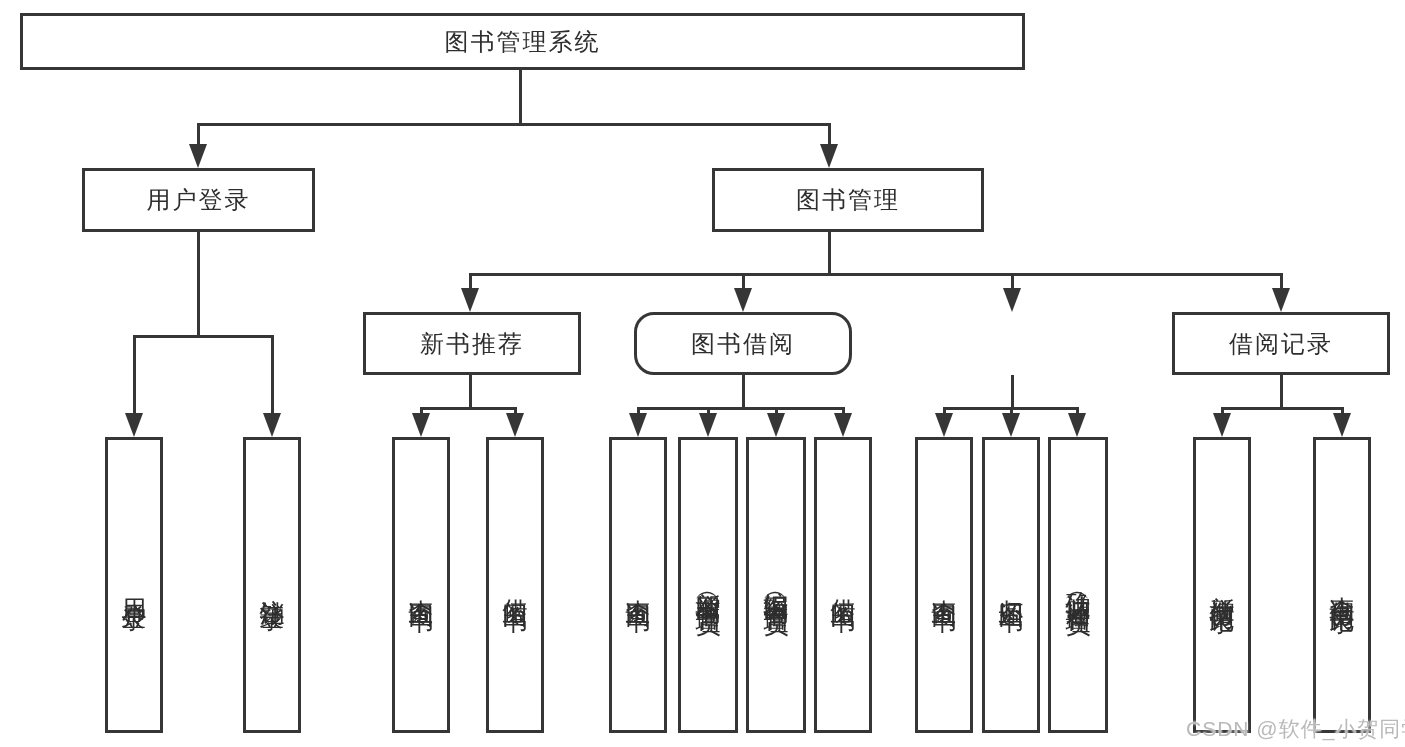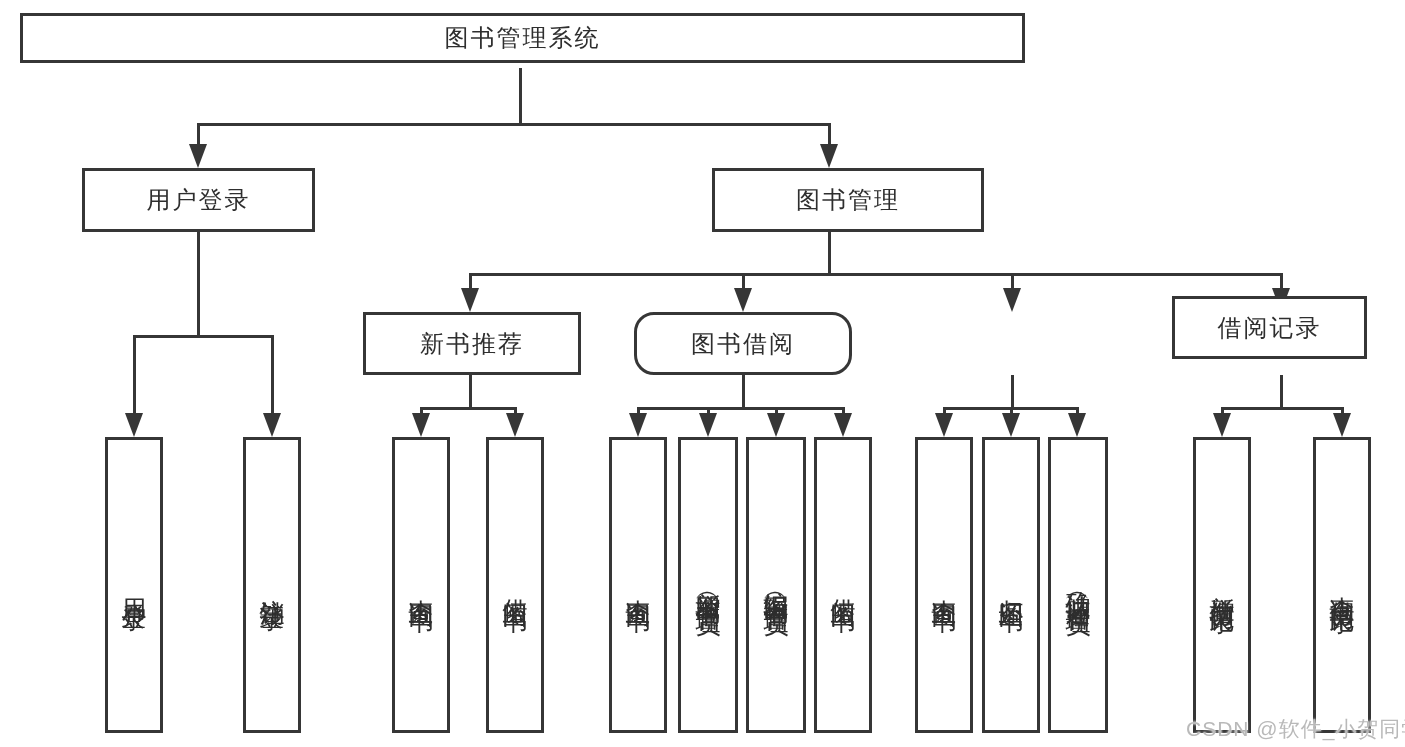--- a/index.html
+++ b/index.html
@@ -31,21 +31,21 @@
     position:absolute;left:1186px;top:715px;z-index:5;
     font-size:21px;letter-spacing:1px;color:#b9b9b9;
     text-shadow:0 0 2px #ffffff,0 0 3px #ffffff;white-space:nowrap;
   }
 </style>
 </head>
 <body>
 
 <div id="stage">
 
-  <div class="box" style="left:20px;top:13px;width:1005px;height:50px;">
+  <div class="box" style="left:20px;top:13px;width:1005px;height:57px;">
     <span>图书管理系统</span>
   </div>
 
   <div class="vline" style="left:519px;top:68px;height:58px;"></div>
   <div class="hline" style="left:197px;top:123px;width:634px;"></div>
   <div class="vline" style="left:197px;top:123px;height:25px;"></div>
   <div class="ah" style="left:189px;top:144px;"></div>
   <div class="vline" style="left:828px;top:123px;height:25px;"></div>
   <div class="ah" style="left:820px;top:144px;"></div>
 
@@ -73,21 +73,21 @@
   <div class="ah" style="left:1003px;top:288px;"></div>
   <div class="vline" style="left:1280px;top:273px;height:18px;"></div>
   <div class="ah" style="left:1272px;top:288px;"></div>
 
   <div class="box" style="left:363px;top:312px;width:218px;height:63px;">
     <span>新书推荐</span>
   </div>
   <div class="box" style="left:634px;top:312px;width:218px;height:63px;border-radius:20px;">
     <span>图书借阅</span>
   </div>
-  <div class="box" style="left:1172px;top:296px;width:195px;height:63px;font-family:Liberation Serif, serif;">
+  <div class="box" style="left:1172px;top:312px;width:218px;height:63px;font-family:Liberation Serif, serif;">
     <span>借阅记录</span>
   </div>
 
   <div class="vline" style="left:469px;top:375px;height:35px;"></div>
   <div class="hline" style="left:420px;top:407px;width:97px;"></div>
   <div class="vline" style="left:420px;top:407px;height:10px;"></div>
   <div class="ah" style="left:412px;top:413px;"></div>
   <div class="vline" style="left:514px;top:407px;height:10px;"></div>
   <div class="ah" style="left:506px;top:413px;"></div>
 

